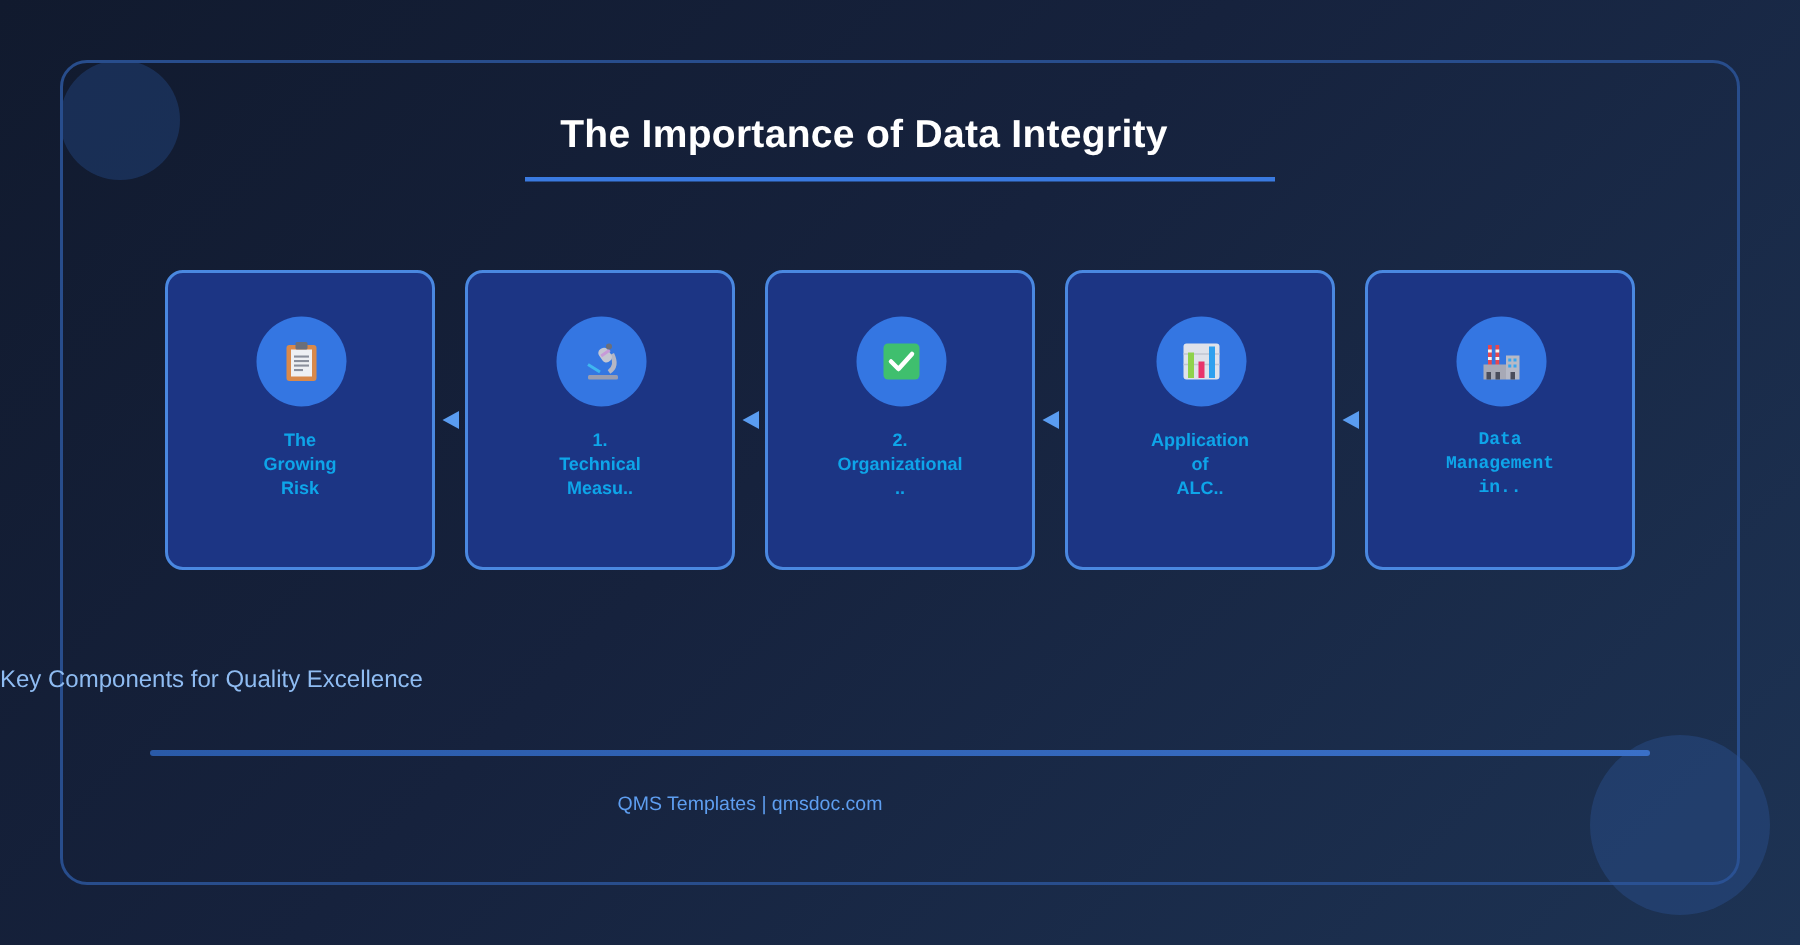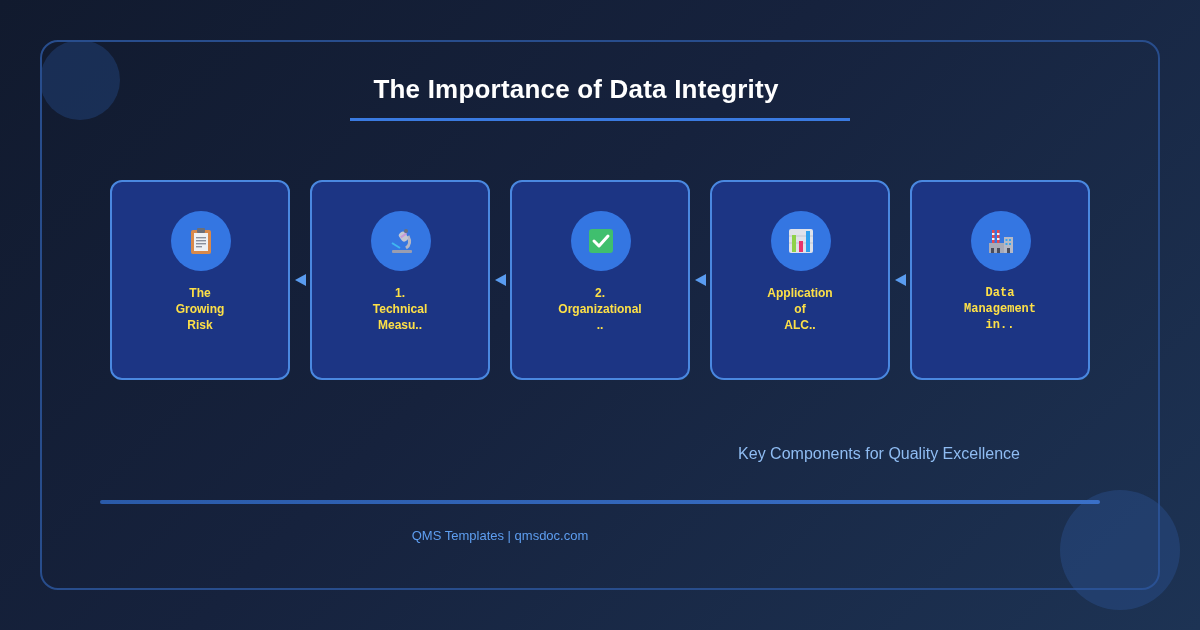--- a/index.html
+++ b/index.html
@@ -25,29 +25,29 @@
     position:absolute; top:180px; width:180px; height:200px;
     background:#1c3584; border:2px solid #4a88e0; border-radius:12px;
   }
   .icon-circle {
     position:absolute; left:59px; top:29px; width:60px; height:60px; border-radius:50%;
     background:#3476e2; display:flex; align-items:center; justify-content:center;
   }
   .icon-circle svg { width:30px; height:30px; }
   .card-label {
     position:absolute; left:0; top:103px; width:176px; text-align:center;
-    color:#fde047; font-size:12px; font-weight:bold; line-height:16px; white-space:pre-line;
+    color:#0ea5e9; font-size:12px; font-weight:bold; line-height:16px; white-space:pre-line;
   }
   .arrow {
     position:absolute; top:274px; width:0; height:0;
     border-top:6px solid transparent; border-bottom:6px solid transparent; border-right:11px solid #5a9cf0;
   }
   .subtitle {
-    position:absolute; left:0; width:1020px; top:445px; text-align:right;
-    color:#8fbcf2; font-size:16px;padding-left:33px;
+    position:absolute; left:0; width:1020px; top:445px; text-align:left;
+    color:#8fbcf2; font-size:16px;
   }
   .divider {
     position:absolute; left:100px; top:500px; width:1000px; height:4px; border-radius:2px;
     background:linear-gradient(90deg, #2a5aa8, #3a70c8);
   }
   .footer {
     position:absolute; left:0; width:1000px; top:528px; text-align:center;
     color:#5e9ef0; font-size:13px;
   }
 </style>
@@ -105,21 +105,21 @@
       <path d="M8 15 L13 20 L22 10" stroke="#ffffff" stroke-width="3" fill="none" stroke-linecap="round" stroke-linejoin="round"></path>
     </svg>
   </div>
   <div class="card-label">2.
 Organizational
 ..</div>
 </div>
 
 <div class="arrow" style="left:695px;"></div>
 
-<div class="card" style="left:710px;border-radius:14px;">
+<div class="card" style="left:710px;">
   <div class="icon-circle">
     <svg viewBox="0 0 30 30">
       <rect x="3" y="3" width="24" height="24" rx="2" fill="#dfe2ea"></rect>
       <line x1="3" y1="10" x2="27" y2="10" stroke="#c2c6d2" stroke-width="1"></line>
       <line x1="3" y1="17" x2="27" y2="17" stroke="#c2c6d2" stroke-width="1"></line>
       <rect x="6" y="9" width="4" height="17" fill="#8fd24a"></rect>
       <rect x="13" y="15" width="4" height="11" fill="#e8336b"></rect>
       <rect x="20" y="5" width="4" height="21" fill="#2ea0ef"></rect>
     </svg>
   </div>

